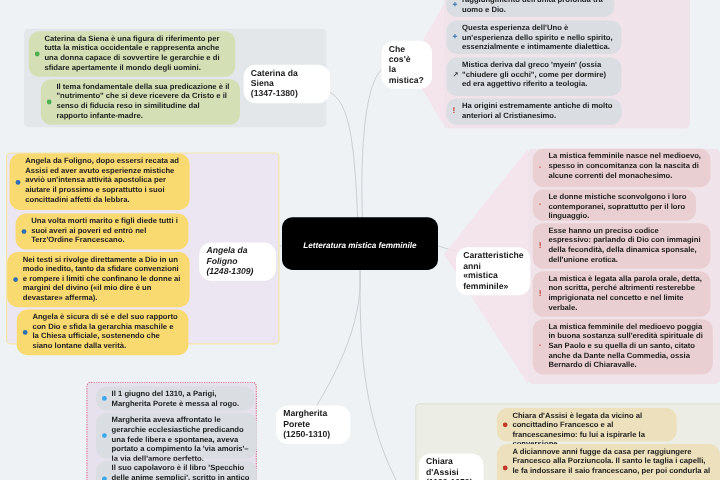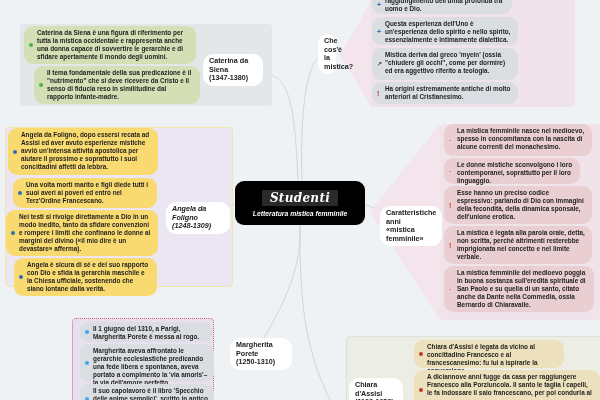--- a/index.html
+++ b/index.html
@@ -112,21 +112,21 @@
   <polygon points="340,55 372,0 372,108" fill="#f4e2ea" opacity="0.85"></polygon>
 </svg>
 
 <div class="group g-caterina"></div>
 <div class="group g-angela"></div>
 <div class="group g-margherita"></div>
 <div class="group g-chiara"></div>
 <div class="group g-mistica"></div>
 <div class="group g-caratt"></div>
 
-<div class="topic" style="left:203px;top:54px;width:60px;">Caterina da Siena
+<div class="topic" style="left:203px;top:54px;width:72px;">Caterina da Siena
 (1347-1380)</div>
 <div class="leaf green" style="left:24px;top:26px;width:172px;height:38px;">
   <span class="marker" style="background:#4caf50"></span>
   <span>Caterina da Siena è una figura di riferimento per tutta la mistica occidentale e rappresenta anche una donna capace di sovvertire le gerarchie e di sfidare apertamente il mondo degli uomini.</span>
 </div>
 <div class="leaf green" style="left:34px;top:66px;width:166px;height:38px;">
   <span class="marker" style="background:#4caf50"></span>
   <span>Il tema fondamentale della sua predicazione è il "nutrimento" che si deve ricevere da Cristo e il senso di fiducia reso in similitudine dal rapporto infante-madre.</span>
 </div>
 
@@ -143,25 +143,24 @@
 <div class="leaf yellow" style="left:6px;top:210px;width:152px;height:46px;">
   <span class="marker" style="background:#2f6fb3"></span>
   <span>Nei testi si rivolge direttamente a Dio in un modo inedito, tanto da sfidare convenzioni e rompere i limiti che confinano le donne ai margini del divino («il mio dire è un devastare» afferma).</span>
 </div>
 <div class="leaf yellow" style="left:14px;top:258px;width:143px;height:38px;">
   <span class="marker" style="background:#2f6fb3"></span>
   <span>Angela è sicura di sé e del suo rapporto con Dio e sfida la gerarchia maschile e la Chiesa ufficiale, sostenendo che siano lontane dalla verità.</span>
 </div>
 
 <div class="central">
-  <div class="logo">Studenti</div>
   <div class="subtitle">Letteratura mistica femminile</div>
 </div>
 
-<div class="topic" style="left:318px;top:34px;width:18px;">Che cos'è
+<div class="topic" style="left:318px;top:34px;width:42px;">Che cos'è
 la mistica?</div>
 <div class="leaf grey" style="left:372px;top:-6px;width:140px;height:20px;">
   <span class="glyph" style="color:#2f6fb3">+</span>
   <span>raggiungimento dell'unità profonda tra uomo e Dio.</span>
 </div>
 <div class="leaf grey" style="left:372px;top:17px;width:146px;height:28px;">
   <span class="glyph" style="color:#2f6fb3">+</span>
   <span>Questa esperienza dell'Uno è un'esperienza dello spirito e nello spirito, essenzialmente e intimamente dialettica.</span>
 </div>
 <div class="leaf grey" style="left:372px;top:48px;width:146px;height:32px;">

